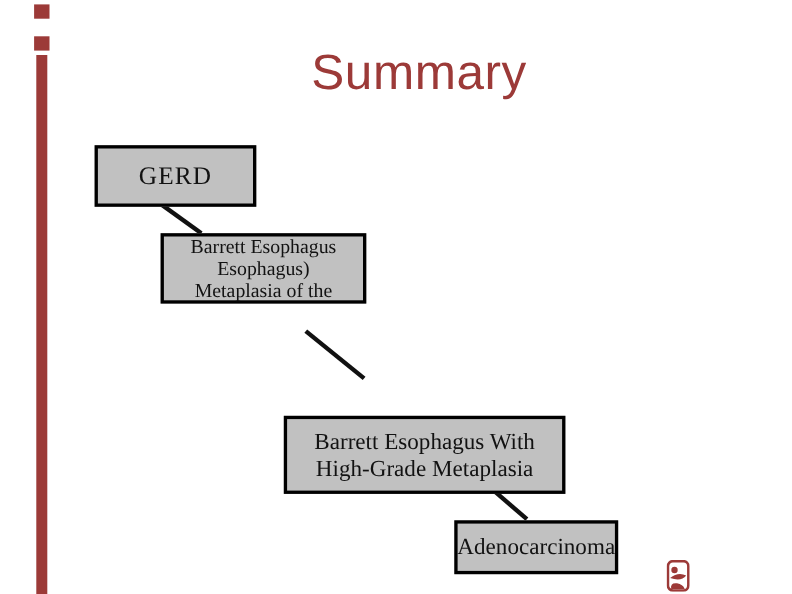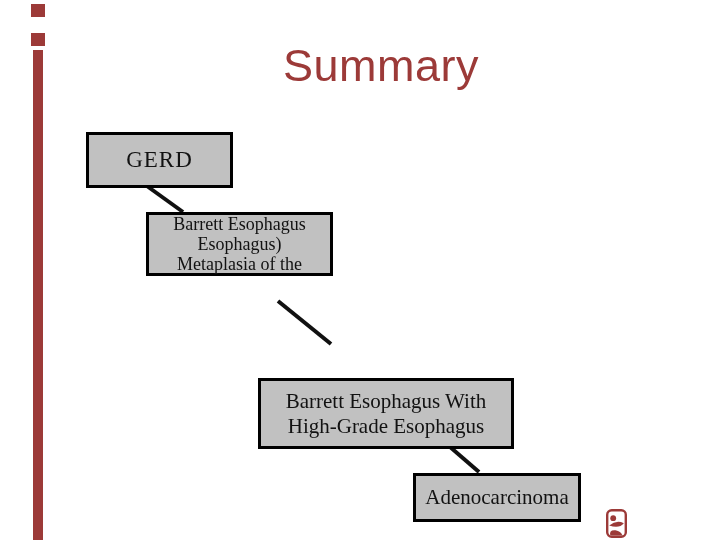--- a/index.html
+++ b/index.html
@@ -33,21 +33,21 @@
   .node{
     position:absolute;box-sizing:border-box;
     background:var(--box-fill);border:3px solid var(--box-border);
     display:flex;align-items:center;justify-content:center;
     font-family:"Liberation Serif",serif;color:var(--box-text);text-align:center;
   }
   .node .line{display:block;}
   .node-gerd{left:86px;top:132px;width:147px;height:56px;font-size:23px;letter-spacing:1px;}
   .node-barrett{left:146px;top:212px;width:187px;height:64px;font-size:18px;line-height:20px;}
   .node-dysplasia{left:258px;top:346px;width:256px;height:71px;font-size:21px;line-height:25px;margin-top:32px;}
-  .node-adeno{left:413px;top:473px;width:168px;height:49px;font-size:21px;}
+  .node-adeno{left:413px;top:473px;width:149px;height:49px;font-size:21px;}
 
   
   .connectors{position:absolute;left:0;top:0;width:720px;height:540px;pointer-events:none;}
 
   
   .logo{position:absolute;left:606px;top:509px;width:21px;height:29px;}
 </style>
 </head>
 <body>
 
@@ -75,21 +75,21 @@
     <div>
       <span class="line">Barrett Esophagus</span>
       <span class="line">Esophagus)</span>
       <span class="line">Metaplasia of the</span>
     </div>
   </div>
 
   <div class="node node-dysplasia">
     <div>
       <span class="line">Barrett Esophagus With</span>
-      <span class="line">High-Grade Esophagus</span>
+      <span class="line">High-Grade Metaplasia</span>
     </div>
   </div>
 
   <div class="node node-adeno">
     <div>
       <span class="line">Adenocarcinoma</span>
     </div>
   </div>
 
   <svg class="logo" viewBox="0 0 21 29" xmlns="http://www.w3.org/2000/svg">

